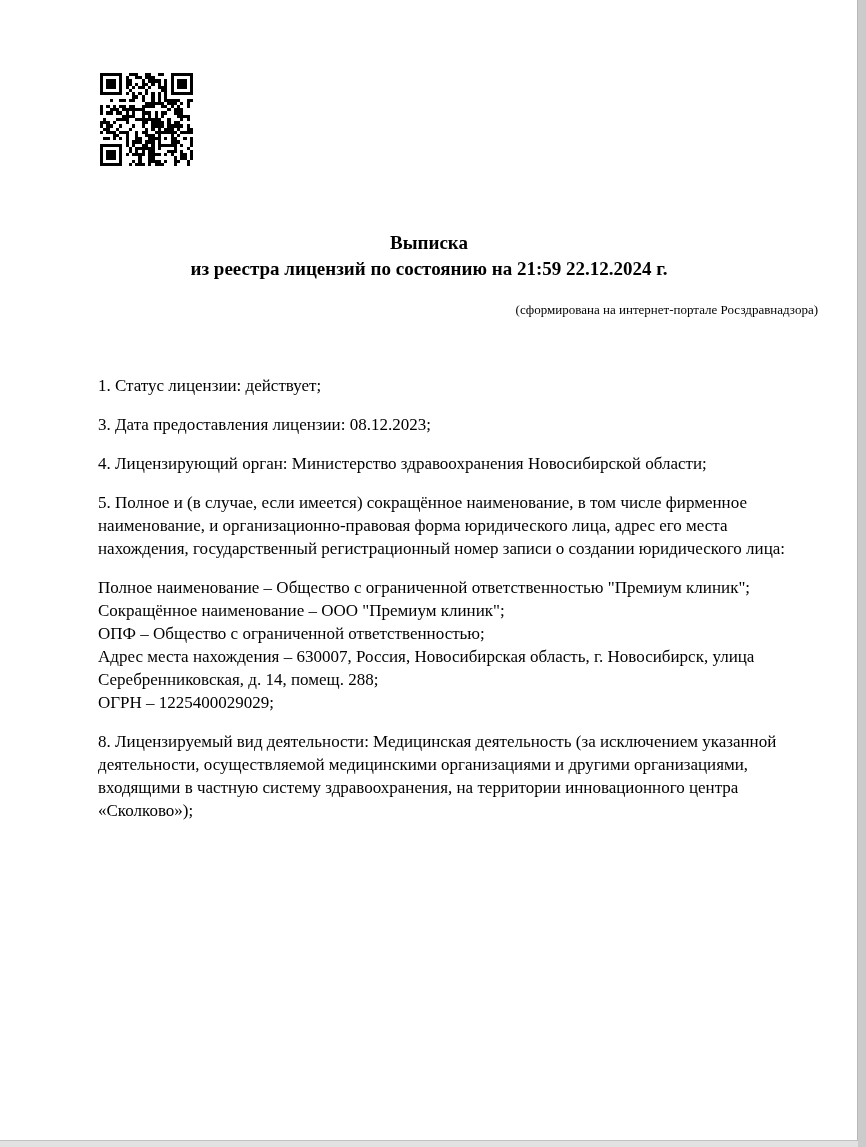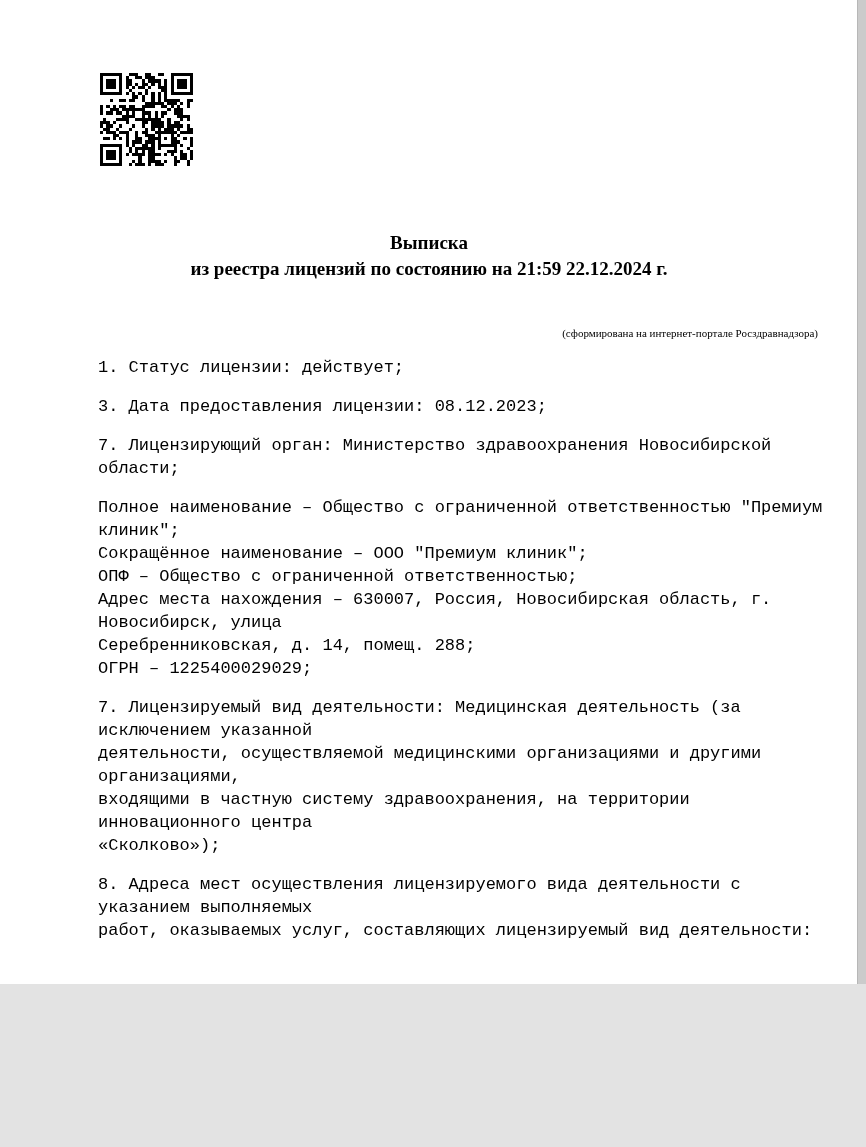--- a/index.html
+++ b/index.html
@@ -5,21 +5,21 @@
   * { box-sizing: border-box; }
   html, body { margin: 0; padding: 0; }
   body {
     background: #e3e3e3;
     font-family: "Liberation Serif", serif;
     color: #000000;
   }
   .viewport {
     position: relative;
     width: 866px;
-    height: 984px;
+    height: 1147px;
     overflow: hidden;
     background: #e3e3e3;
   }
   .page {
     position: absolute;
     left: 0; top: 0;
     width: 858px;
     height: 1141px;
     background: #ffffff;
     border-right: 1px solid #b7b7b7;
@@ -50,32 +50,30 @@
     text-align: center;
     font-weight: bold;
     font-size: 19px;
     line-height: 26px;
     white-space: pre-line;
   }
   .subtitle {
     position: absolute;
     top: 301px;
     right: 39px;
-    font-size: 11px;
+    font-size: 13px;
     line-height: 17px;
     text-align: right;
-    margin-top: 24px;
   }
   .body-text {
     position: absolute;
-    left: 98px; top: 356px;
+    left: 98px; top: 374px;
     width: 742px;
     font-size: 17px;
     line-height: 23px;
-    font-family: Liberation Mono, monospace;
   }
   .para {
     margin: 0 0 16px 0;
     white-space: pre-line;
   }
 </style>
 </head>
 <body>
 
 <div class="viewport">
@@ -518,31 +516,32 @@
     </div>
 
     <div class="title">Выписка
 из реестра лицензий по состоянию на 21:59 22.12.2024 г.</div>
 
     <div class="subtitle">(сформирована на интернет-портале Росздравнадзора)</div>
 
     <div class="body-text">
       <p class="para">1. Статус лицензии: действует;</p>
       <p class="para">3. Дата предоставления лицензии: 08.12.2023;</p>
-      <p class="para">7. Лицензирующий орган: Министерство здравоохранения Новосибирской области;</p>
+      <p class="para">4. Лицензирующий орган: Министерство здравоохранения Новосибирской области;</p>
+      <p class="para">5. Полное и (в случае, если имеется) сокращённое наименование, в том числе фирменное
+наименование, и организационно-правовая форма юридического лица, адрес его места
+нахождения, государственный регистрационный номер записи о создании юридического лица:</p>
       <p class="para">Полное наименование – Общество с ограниченной ответственностью "Премиум клиник";
 Сокращённое наименование – ООО "Премиум клиник";
 ОПФ – Общество с ограниченной ответственностью;
 Адрес места нахождения – 630007, Россия, Новосибирская область, г. Новосибирск, улица
 Серебренниковская, д. 14, помещ. 288;
 ОГРН – 1225400029029;</p>
-      <p class="para">7. Лицензируемый вид деятельности: Медицинская деятельность (за исключением указанной
+      <p class="para">8. Лицензируемый вид деятельности: Медицинская деятельность (за исключением указанной
 деятельности, осуществляемой медицинскими организациями и другими организациями,
 входящими в частную систему здравоохранения, на территории инновационного центра
 «Сколково»);</p>
-      <p class="para">8. Адреса мест осуществления лицензируемого вида деятельности с указанием выполняемых
-работ, оказываемых услуг, составляющих лицензируемый вид деятельности:</p>
     </div>
 
   </div>
   <div class="right-strip"></div>
   <div class="bottom-strip"></div>
 </div>
 
 </body></html>

